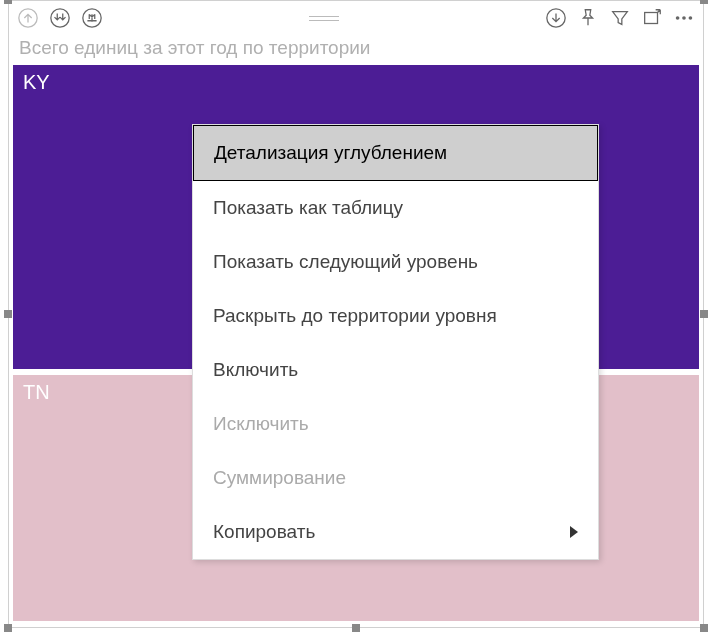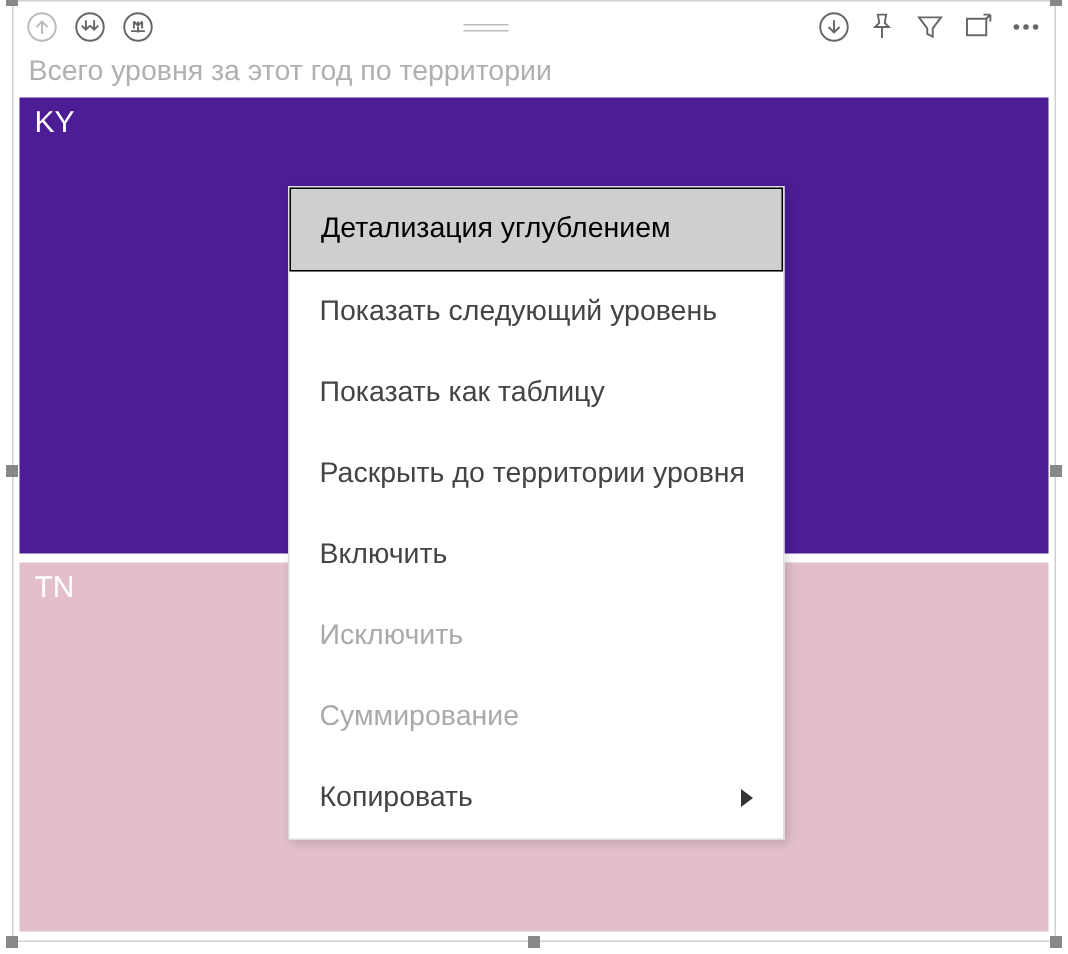--- a/index.html
+++ b/index.html
@@ -65,21 +65,21 @@
       color: #fff;
       font-size: 20px;
       font-weight: 400;
       padding: 6px 10px;
     }
     .tile.ky { top: 0; height: 304px; background: #4c1d95; }
     .tile.tn { top: 310px; bottom: 0; background: #e2bfc9; }
     .context-menu {
       position: absolute;
       left: 192px; top: 124px;
-      width: 331px;
+      width: 407px;
       background: #fff;
       border: 1px solid #ddd;
       box-shadow: 2px 2px 6px rgba(0,0,0,0.15);
     }
     .menu-item {
       font-size: 19px;
       color: #444;
       padding: 16px 20px;
       cursor: pointer;
       display: flex;
@@ -153,21 +153,21 @@
     </span>
     <span class="toolbar-icon">
       <svg width="22" height="22" viewBox="0 0 24 24" fill="currentColor">
           <circle cx="5" cy="12" r="2"></circle>
           <circle cx="12" cy="12" r="2"></circle>
           <circle cx="19" cy="12" r="2"></circle>
         </svg>
     </span>
   </div>
 
-  <div class="title">Всего уровня за этот год по территории</div>
+  <div class="title">Всего единиц за этот год по территории</div>
 
   <div class="treemap">
     <div class="tile ky">
       <span>KY</span>
     </div>
     <div class="tile tn">
       <span>TN</span>
     </div>
   </div>
 </div>
@@ -178,24 +178,24 @@
 <div class="selection-handle" style="left:700px; top:310px;"></div>
 <div class="selection-handle" style="left:4px; top:624px;"></div>
 <div class="selection-handle" style="left:352px; top:624px;"></div>
 <div class="selection-handle" style="left:700px; top:624px;"></div>
 
 <div class="context-menu">
   <div class="menu-item selected">
     <span>Детализация углублением</span>
   </div>
   <div class="menu-item">
+    <span>Показать как таблицу</span>
+  </div>
+  <div class="menu-item">
     <span>Показать следующий уровень</span>
-  </div>
-  <div class="menu-item">
-    <span>Показать как таблицу</span>
   </div>
   <div class="menu-item">
     <span>Раскрыть до территории уровня</span>
   </div>
   <div class="menu-item">
     <span>Включить</span>
   </div>
   <div class="menu-item disabled">
     <span>Исключить</span>
   </div>

